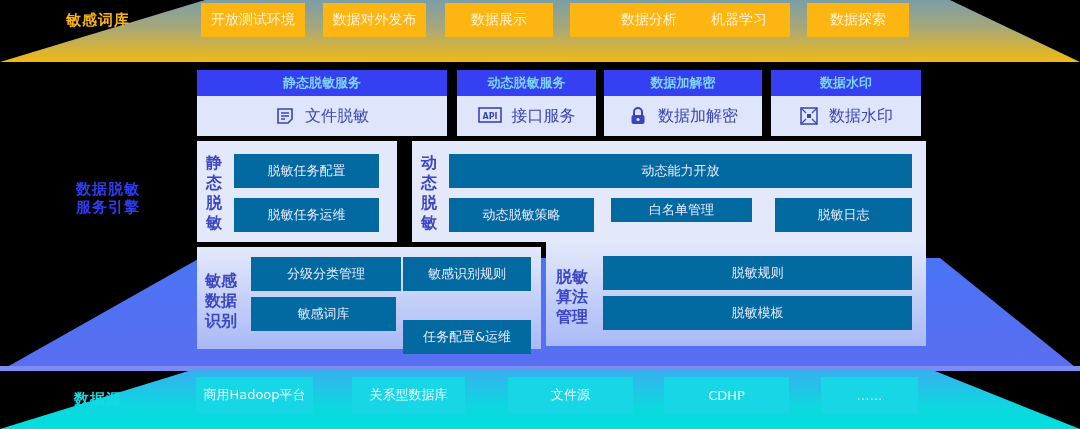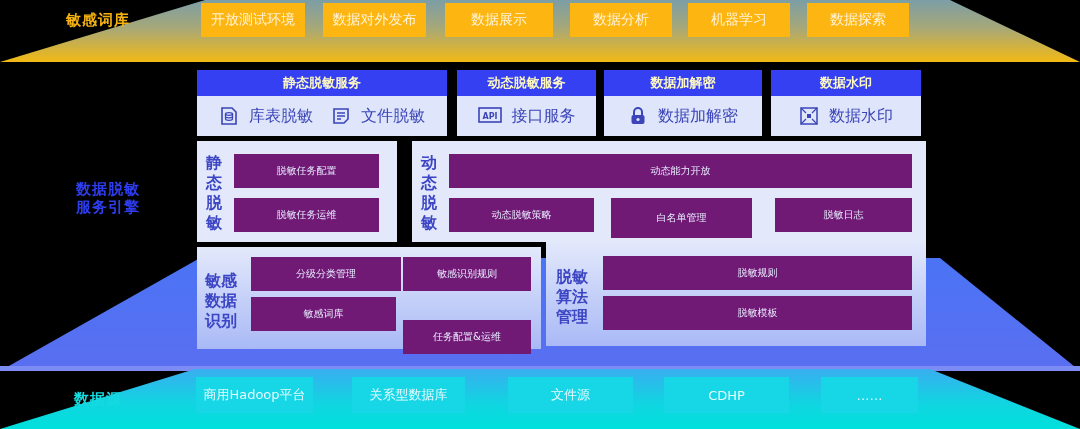--- a/index.html
+++ b/index.html
@@ -23,31 +23,31 @@
   #label-top { left:66px; top:11px; color:#f5b211; }
   #label-mid { left:68px; top:180px; color:#2e3df0; width:80px; text-align:center; }
   #label-bot { left:74px; top:390px; color:#14dbe0; }
 
   
   .app-box { position:absolute; top:3px; height:34px; background:#fdb511; color:#fff3d8;
     font-size:14px; display:flex; align-items:center; justify-content:center; }
 
   
   .svc { position:absolute; top:70px; height:66px; background:#dfe6fb; }
-  .svc-head { height:26px; background:#3540f2; color:#fef9c3; font-weight:bold; font-size:13px;
+  .svc-head { height:26px; background:#3540f2; color:#7dd3fc; font-weight:bold; font-size:13px;
     display:flex; align-items:center; justify-content:center; }
   .svc-body { height:40px; display:flex; align-items:center; justify-content:center; gap:18px;
     color:#3b44b8; font-size:16px; }
   .svc-item { display:flex; align-items:center; gap:10px; }
   .svc-item svg { width:20px; height:20px; }
 
   
   .panel { position:absolute; background:#e3e9fb; }
   .vlabel { position:absolute; color:#3c45c4; font-weight:bold; font-size:16px; line-height:20px; text-align:center; }
-  .blk { position:absolute; background:#701a75; color:#e9ecff; font-size:10px;
+  .blk { position:absolute; background:#0369a1; color:#e9ecff; font-size:13px;
     display:flex; align-items:center; justify-content:center; }
 
   
   .src-box { position:absolute; top:377px; height:36px; background:#17d6e6; color:#e6fbff;
     font-size:13px; display:flex; align-items:center; justify-content:center; }
 </style>
 </head>
 <body>
 
 <div class="plane" id="plane-top"></div>
@@ -58,35 +58,27 @@
 <div class="layer-label" id="label-top">敏感词库</div>
 <div class="layer-label" id="label-mid">
   <div>数据脱敏</div>
   <div>服务引擎</div>
 </div>
 <div class="layer-label" id="label-bot">数据源</div>
 
 <div class="app-box" style="left:201px;width:104px;">开放测试环境</div>
 <div class="app-box" style="left:323px;width:103px;">数据对外发布</div>
 <div class="app-box" style="left:445px;width:108px;">数据展示</div>
-<div class="app-box" style="left:570px;width:102px;">数据分析</div>
+<div class="app-box" style="left:570px;width:102px;padding-left:28px;">数据分析</div>
 <div class="app-box" style="left:688px;width:102px;">机器学习</div>
 <div class="app-box" style="left:807px;width:102px;">数据探索</div>
 
 <div class="svc" style="left:197px;width:250px;">
   <div class="svc-head">静态脱敏服务</div>
   <div class="svc-body">
-    <div class="svc-item">
-      <svg viewBox="0 0 20 20">
-        <path d="M3 2h10l4 4v12H3z" fill="none" stroke="#3b44b8" stroke-width="1.6"></path>
-        <ellipse cx="10" cy="8" rx="3.5" ry="1.3" fill="none" stroke="#3b44b8" stroke-width="1.3"></ellipse>
-        <path d="M6.5 8v5c0 .8 1.6 1.3 3.5 1.3s3.5-.5 3.5-1.3V8M6.5 10.5c0 .8 1.6 1.3 3.5 1.3s3.5-.5 3.5-1.3" fill="none" stroke="#3b44b8" stroke-width="1.3"></path>
-      </svg>
-      <span>库表脱敏</span>
-    </div>
     <div class="svc-item">
       <svg viewBox="0 0 20 20">
         <path d="M3 3h14v10l-4 4H3z" fill="none" stroke="#3b44b8" stroke-width="1.6"></path>
         <path d="M6 7h8M6 10h8M6 13h4" stroke="#3b44b8" stroke-width="1.4"></path>
       </svg>
       <span>文件脱敏</span>
     </div>
   </div>
 </div>
 
@@ -144,21 +136,21 @@
 
 <div class="panel" style="left:412px;top:141px;width:514px;height:101px;">
   <div class="vlabel" style="left:6px;top:12px;width:22px;">
     <div>动</div>
     <div>态</div>
     <div>脱</div>
     <div>敏</div>
   </div>
   <div class="blk" style="left:37px;top:57px;width:145px;height:34px;">动态脱敏策略</div>
   <div class="blk" style="left:37px;top:13px;width:463px;height:34px;">动态能力开放</div>
-  <div class="blk" style="left:199px;top:57px;width:141px;height:40px;">白名单管理</div>
+  <div class="blk" style="left:199px;top:57px;width:141px;height:24px;">白名单管理</div>
   <div class="blk" style="left:363px;top:57px;width:137px;height:34px;">脱敏日志</div>
 </div>
 
 <div class="panel" style="left:197px;top:247px;width:344px;height:102px;background:linear-gradient(to bottom,#e3e9fb,#a9b9f6);">
   <div class="vlabel" style="left:4px;top:24px;width:40px;">
     <div>敏感</div>
     <div>数据</div>
     <div>识别</div>
   </div>
   <div class="blk" style="left:54px;top:10px;width:150px;height:34px;text-align:center;">分级分类管理</div>

